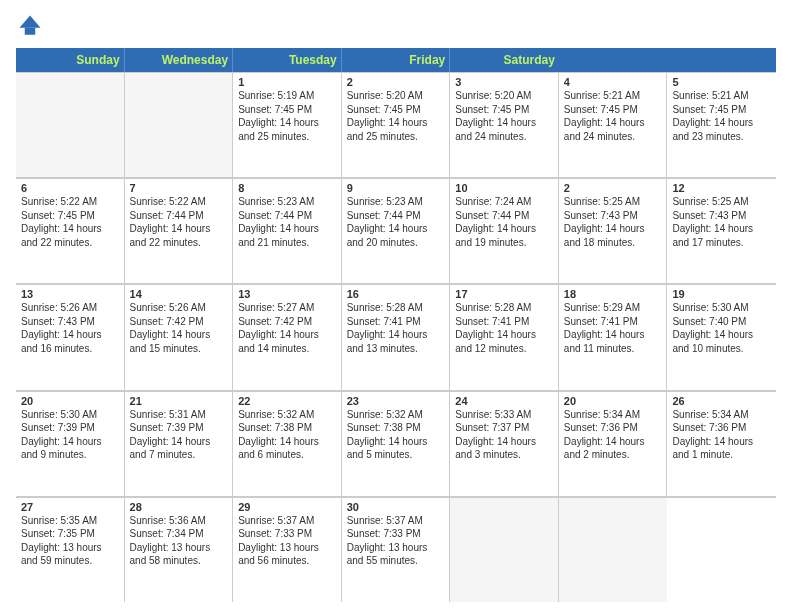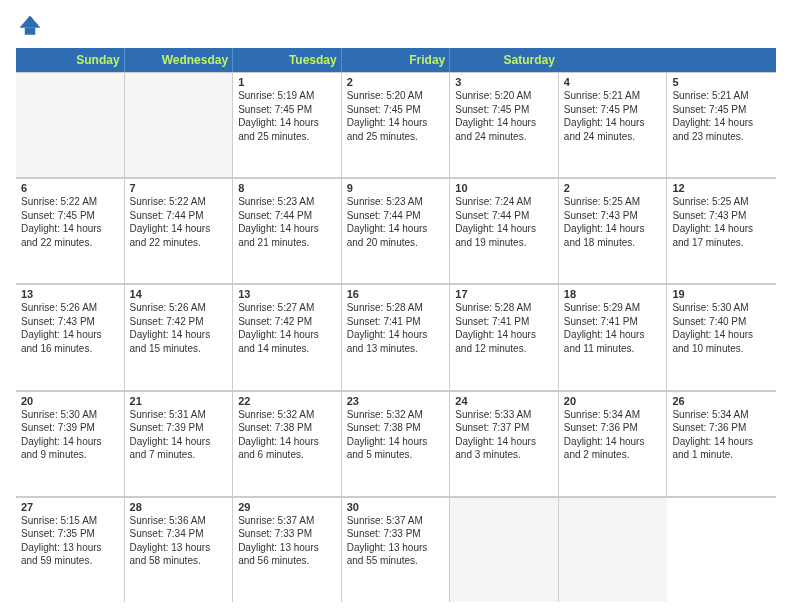--- a/index.html
+++ b/index.html
@@ -310,21 +310,21 @@
           <div class="cal-cell">
             <span class="day-num">26</span>
             <div class="cell-text" style="white-space: pre-line;">Sunrise: 5:34 AM
 Sunset: 7:36 PM
 Daylight: 14 hours and 1 minute.</div>
           </div>
         </div>
         <div class="cal-row border-top">
           <div class="cal-cell">
             <span class="day-num">27</span>
-            <div class="cell-text" style="white-space: pre-line;">Sunrise: 5:15 AM
+            <div class="cell-text" style="white-space: pre-line;">Sunrise: 5:35 AM
 Sunset: 7:35 PM
 Daylight: 13 hours and 59 minutes.</div>
           </div>
           <div class="cal-cell">
             <span class="day-num">28</span>
             <div class="cell-text" style="white-space: pre-line;">Sunrise: 5:36 AM
 Sunset: 7:34 PM
 Daylight: 13 hours and 58 minutes.</div>
           </div>
           <div class="cal-cell">

